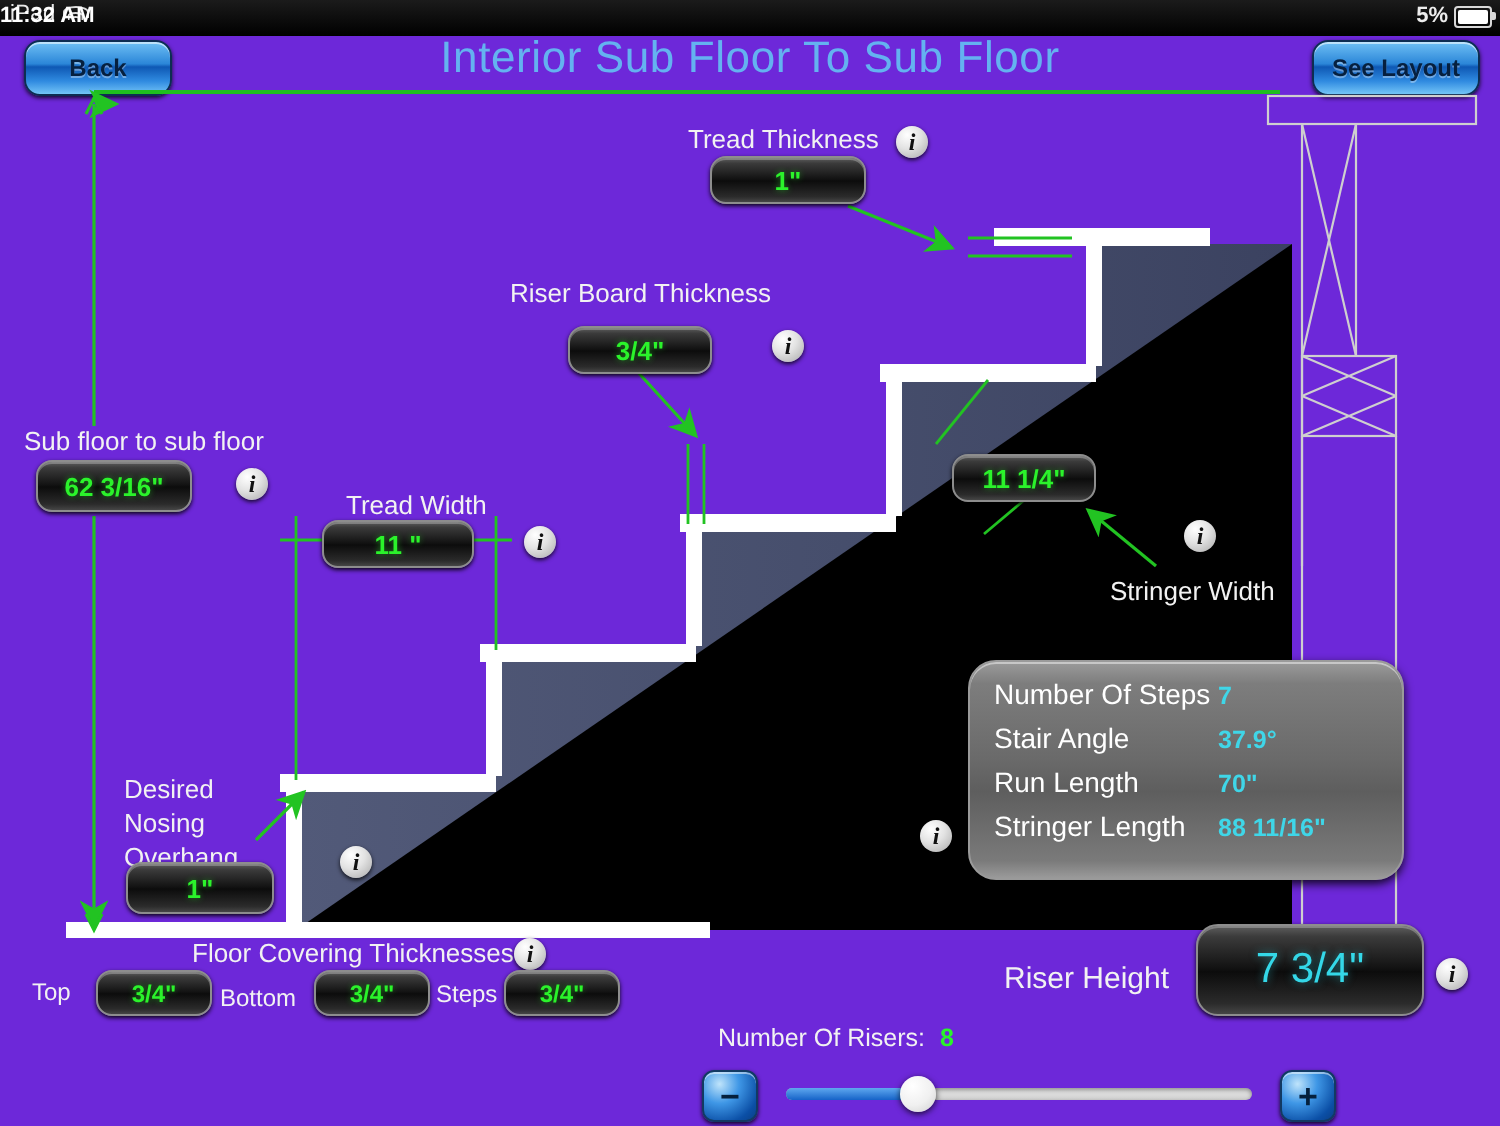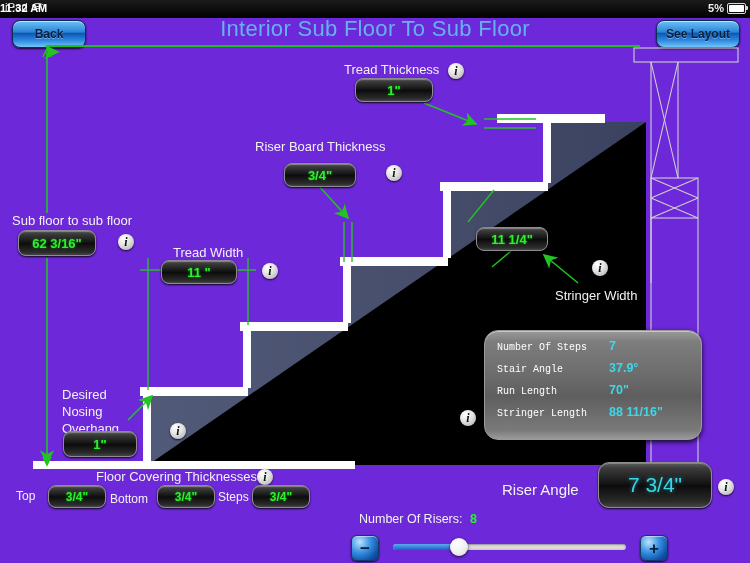--- a/index.html
+++ b/index.html
@@ -64,21 +64,21 @@
     display:flex;align-items:center;justify-content:center;cursor:pointer;
     box-shadow:0 1px 2px rgba(0,0,0,.8);line-height:1;}
 
   
   .results{position:absolute;left:484px;top:330px;width:218px;height:110px;
     border-radius:14px;border:1px solid #9a9a9a;
     background:linear-gradient(180deg,#9b9b9b 0%,#7d7d7d 10%,#6a6a6a 45%,#5e5e5e 60%,#7a7a7a 92%,#9a9a9a 100%);
     box-shadow:0 2px 5px rgba(0,0,0,.85), inset 0 1px 0 rgba(255,255,255,.45);
     padding:8px 0 0 0;box-sizing:border-box;}
   .rrow{display:flex;align-items:baseline;height:22px;padding-left:12px;}
-  .rkey{color:#ffffff;font-size:10px;width:112px;font-family:Liberation Mono, monospace;}
+  .rkey{color:#ffffff;font-size:14px;width:112px;}
   .rval{color:#3fd6e8;font-size:12.5px;font-weight:bold;}
 
   
   #riserPill{left:598px;top:462px;width:112px;height:44px;border-radius:11px;
     font-size:21px;font-weight:normal;}
 
   
   .risersLbl{position:absolute;left:359px;top:512px;color:#f2f2f2;font-size:12.5px;}
   .risersVal{position:absolute;left:470px;top:512px;color:#2bf32b;font-size:12.5px;font-weight:bold;}
   .stepbtn{position:absolute;top:535px;width:26px;height:24px;border-radius:6px;
@@ -247,21 +247,21 @@
     <div class="rrow">
       <span class="rkey">Run Length</span>
       <span class="rval">70"</span>
     </div>
     <div class="rrow">
       <span class="rkey">Stringer Length</span>
       <span class="rval">88 11/16"</span>
     </div>
   </div>
 
-  <div class="lbl" style="left:502px;top:481px;font-size:15px;">Riser Angle</div>
+  <div class="lbl" style="left:502px;top:481px;font-size:15px;">Riser Height</div>
   <div class="pill cyanv" id="riserPill">7 3/4"</div>
   <div class="info" style="left:718px;top:479px;">i</div>
 
   <div class="risersLbl">Number Of Risers:</div>
   <div class="risersVal">8</div>
   <div class="stepbtn" id="minusBtn">−</div>
   <div class="stepbtn" id="plusBtn">+</div>
   <div class="slider">
     <div class="track"></div>
     <div class="fill" style="width: 65.24px;"></div>

